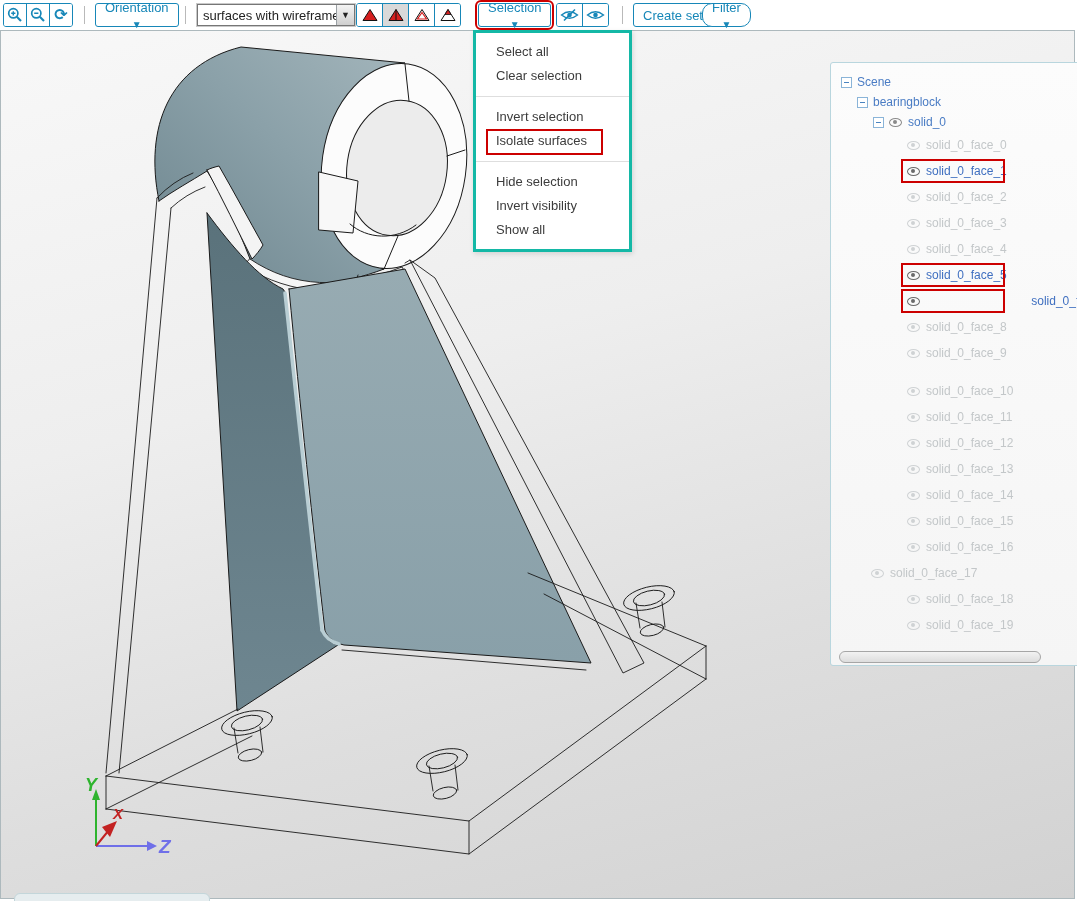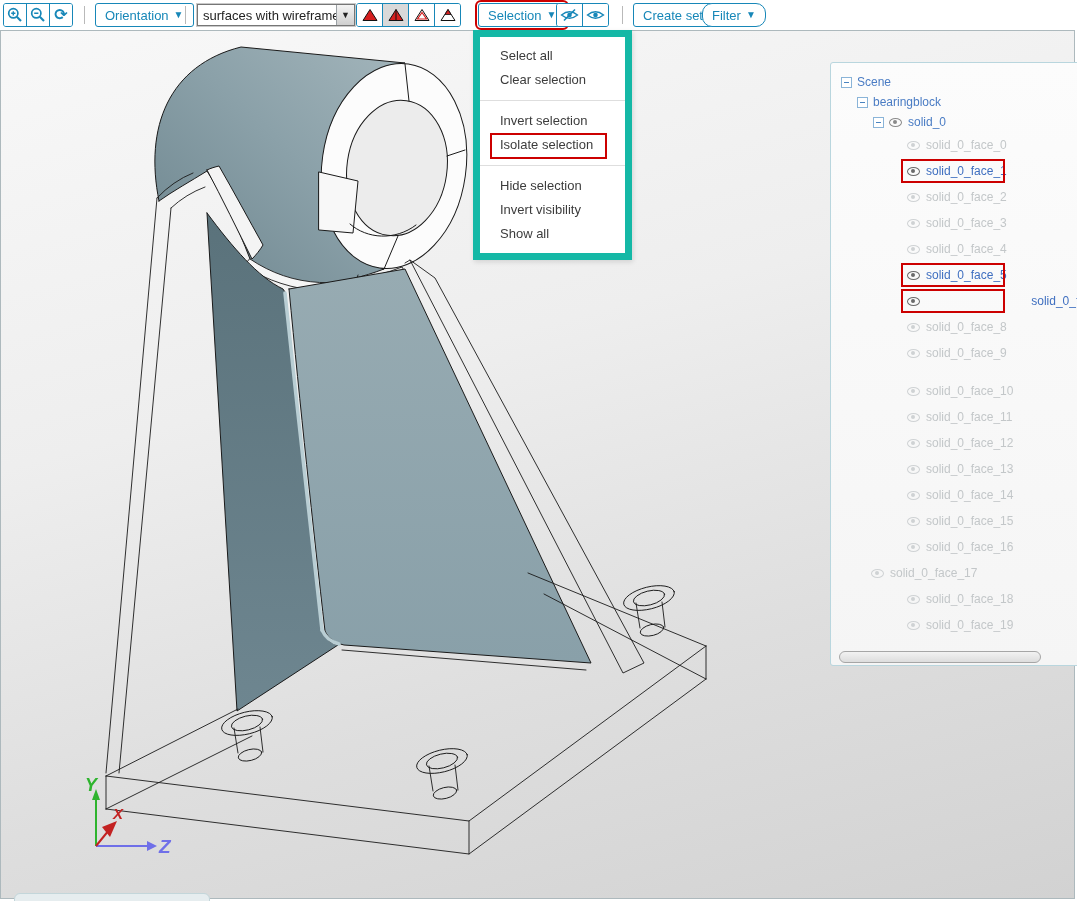--- a/index.html
+++ b/index.html
@@ -3,21 +3,21 @@
 <meta charset="utf-8">
 <style>
   html,body{margin:0;padding:0;}
   body{font-family:"Liberation Sans","DejaVu Sans",sans-serif;}
   .page{position:relative;width:1077px;height:901px;background:#fff;overflow:hidden;}
 
   
   .toolbar{position:absolute;left:0;top:0;width:1077px;height:30px;background:#fff;}
   .tbtn{position:absolute;top:3px;height:24px;box-sizing:border-box;border:1px solid #1787b8;
         border-radius:3px;background:#fff;color:#1787b8;font-size:13px;display:flex;
-        align-items:center;justify-content:center;gap:5px;padding:0 9px;cursor:pointer;}
+        align-items:center;justify-content:center;gap:5px;padding:0 9px;cursor:pointer;flex-direction:column;}
   .tgroup{position:absolute;top:3px;height:24px;display:flex;border:1px solid #1787b8;
         border-radius:3px;background:#fff;box-sizing:border-box;overflow:hidden;}
   .tgroup .gbtn{width:22px;height:22px;display:flex;align-items:center;justify-content:center;
         border-left:1px solid #1787b8;color:#1787b8;cursor:pointer;background:#fff;}
   .tgroup .gbtn:first-child{border-left:none;}
   .tgroup .gbtn.wide{width:25px;}
   .tgroup .gbtn.active{background:#d9d9d9;}
   .vsep{position:absolute;top:6px;width:1px;height:18px;background:#b9b9b9;}
   .arrow{font-size:10px;line-height:1;}
   .red-ring{outline:2px solid #cc0000;outline-offset:1px;}
@@ -31,21 +31,21 @@
   .refresh-glyph{font-size:16px;font-weight:bold;line-height:1;}
 
   
   .canvas{position:absolute;left:0;top:30px;width:1075px;height:869px;box-sizing:border-box;
         border:1px solid #adb9bd;
         background:linear-gradient(165deg,#f8f8f8 0%,#eeeeee 38%,#dedede 70%,#d2d2d2 100%);}
   .model-svg{position:absolute;left:0;top:0;}
 
   
   .menu{position:absolute;left:473px;top:30px;width:159px;box-sizing:border-box;background:#fff;
-        border:7px solid #14b8a6;box-shadow:1px 2px 5px rgba(0,0,0,.12);padding:7px 0;}
+        border:3px solid #14b8a6;box-shadow:1px 2px 5px rgba(0,0,0,.12);padding:7px 0;}
   .menu-item{height:24px;line-height:24px;padding-left:20px;font-size:13px;color:#3c3c3c;
         cursor:pointer;position:relative;white-space:nowrap;}
   .menu-item.highlighted::after{content:'';position:absolute;left:10px;top:0px;width:113px;
         height:22px;border:2px solid #cc0000;}
   .menu-divider{height:1px;background:#dedede;margin:8px 0;}
 
   
   .tree-panel{position:absolute;left:830px;top:62px;width:283px;height:604px;box-sizing:border-box;
         background:linear-gradient(#fcfcfc,#f5f5f5);border:1px solid #b9d6de;border-radius:3px;}
   .trow{height:20px;display:flex;align-items:center;font-size:12px;color:#4a7cc4;cursor:pointer;}
@@ -289,21 +289,21 @@
         <text x="112" y="818" fill="#c32222" font-size="15" font-weight="bold" font-style="italic">X</text>
       </g>
     </svg>
   </div>
 
   <div class="menu">
     <div class="menu-item">Select all</div>
     <div class="menu-item">Clear selection</div>
     <div class="menu-divider"></div>
     <div class="menu-item">Invert selection</div>
-    <div class="menu-item highlighted">Isolate selection</div>
+    <div class="menu-item highlighted">Isolate surfaces</div>
     <div class="menu-divider"></div>
     <div class="menu-item">Hide selection</div>
     <div class="menu-item">Invert visibility</div>
     <div class="menu-item">Show all</div>
   </div>
 
   <div class="tree-panel">
     <div style="padding-top:9px;">
       <div class="trow" style="padding-left:10px;">
         <span class="mbox"></span>

